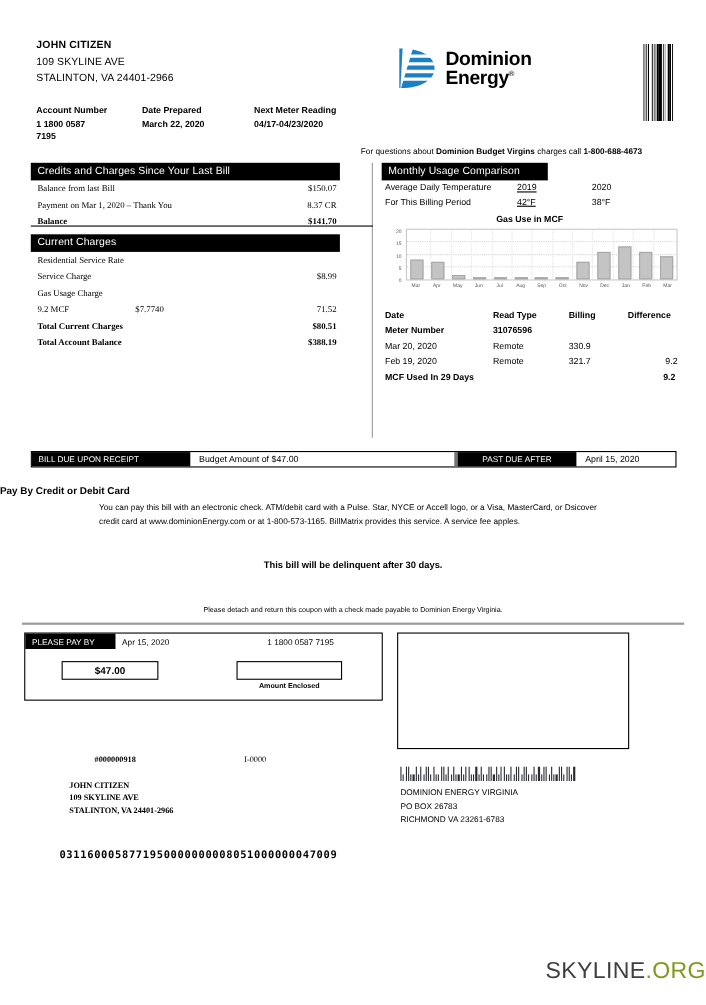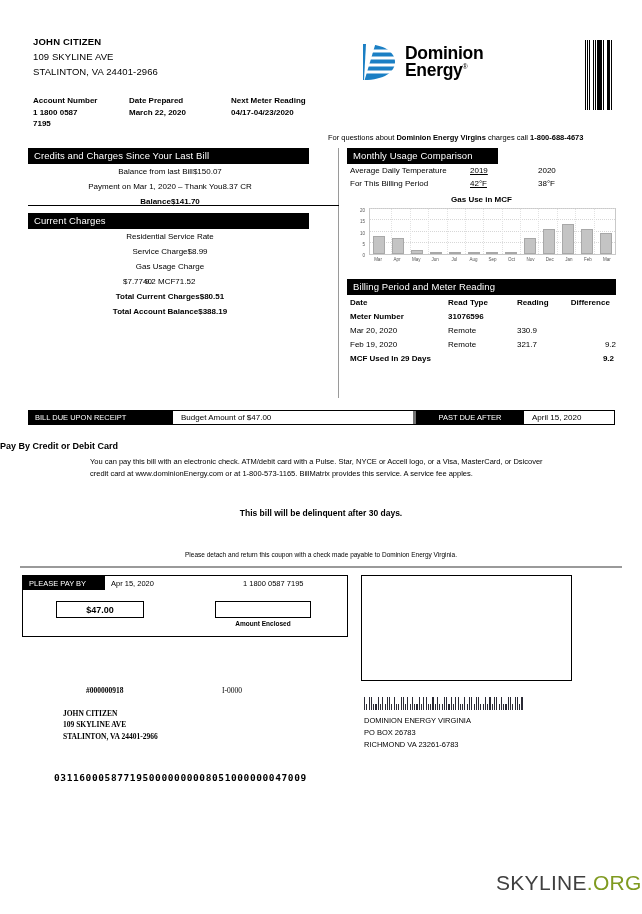--- a/index.html
+++ b/index.html
@@ -41,21 +41,21 @@
   .questions b { font-weight: bold; }
 
   
   .blkhdr {
     background: #000; color: #fff; font-size: 9.5px;
     padding: 2px 6px 3px 6px; letter-spacing: .1px;
   }
 
   
   .leftcol { position: absolute; left: 28px; top: 148px; width: 281px; }
-  .row { display: flex; justify-content: center; font-size: 8px; padding: 3px 3px 3px 6px; }
+  .row { display: flex; justify-content: space-between; font-size: 8px; padding: 3px 3px 3px 6px; font-family: Liberation Serif, serif; }
   .row.b { font-weight: bold; }
   .row .mid { position: absolute; left: 95px; }
   .rowrel { position: relative; }
 
   
   .vdiv { position: absolute; left: 338px; top: 148px; width: 1px; height: 250px; background: #9a9a9a; }
   .hdiv { position: absolute; left: 28px; top: 205px; width: 311px; height: 1px; background: #000; }
 
   
   .rightcol { position: absolute; left: 347px; top: 148px; width: 269px; }
@@ -218,21 +218,21 @@
       <i style="width: 1.36585px; background: rgb(255, 255, 255);"></i>
       <i style="width: 2.04878px; background: rgb(0, 0, 0);"></i>
       <i style="width: 0.682927px; background: rgb(255, 255, 255);"></i>
       <i style="width: 0.682927px; background: rgb(0, 0, 0);"></i>
       <i style="width: 0.682927px; background: rgb(255, 255, 255);"></i>
       <i style="width: 1.36585px; background: rgb(0, 0, 0);"></i>
       <i style="width: 0.682927px; background: rgb(255, 255, 255);"></i>
     </div>
 
   <div class="questions">
-    <span>For questions about </span><b>Dominion Energy Virgins</b><span> charges call </span><b>1-800-688-4673</b>
+    <span>For questions about </span><b>Dominion Budget Virgins</b><span> charges call </span><b>1-800-688-4673</b>
   </div>
 
   <div class="vdiv"></div>
   <div class="hdiv"></div>
 
   <div class="leftcol">
 
     <div class="blkhdr">Credits and Charges Since Your Last Bill</div>
     <div class="row">
       <span>Balance from last Bill</span>
@@ -340,25 +340,24 @@
           <span>Oct</span>
           <span>Nov</span>
           <span>Dec</span>
           <span>Jan</span>
           <span>Feb</span>
           <span>Mar</span>
         </div>
     </div>
 
     <div class="meterSec">
-      <div class="blkhdr mthdr">Billing Period and Meter Reading</div>
       <div class="mtrow b">
         <span class="mt-c1">Date</span>
         <span class="mt-c2">Read Type</span>
-        <span class="mt-c3">Reading</span>
+        <span class="mt-c3">Billing</span>
         <span class="mt-c4" style="text-align:left">Difference</span>
       </div>
       <div class="mtrow b">
         <span class="mt-c1">Meter Number</span>
         <span class="mt-c2">31076596</span>
         <span class="mt-c3"></span>
           <span class="mt-c4"></span>
       </div>
       <div class="mtrow">
         <span class="mt-c1">Mar 20, 2020</span>

